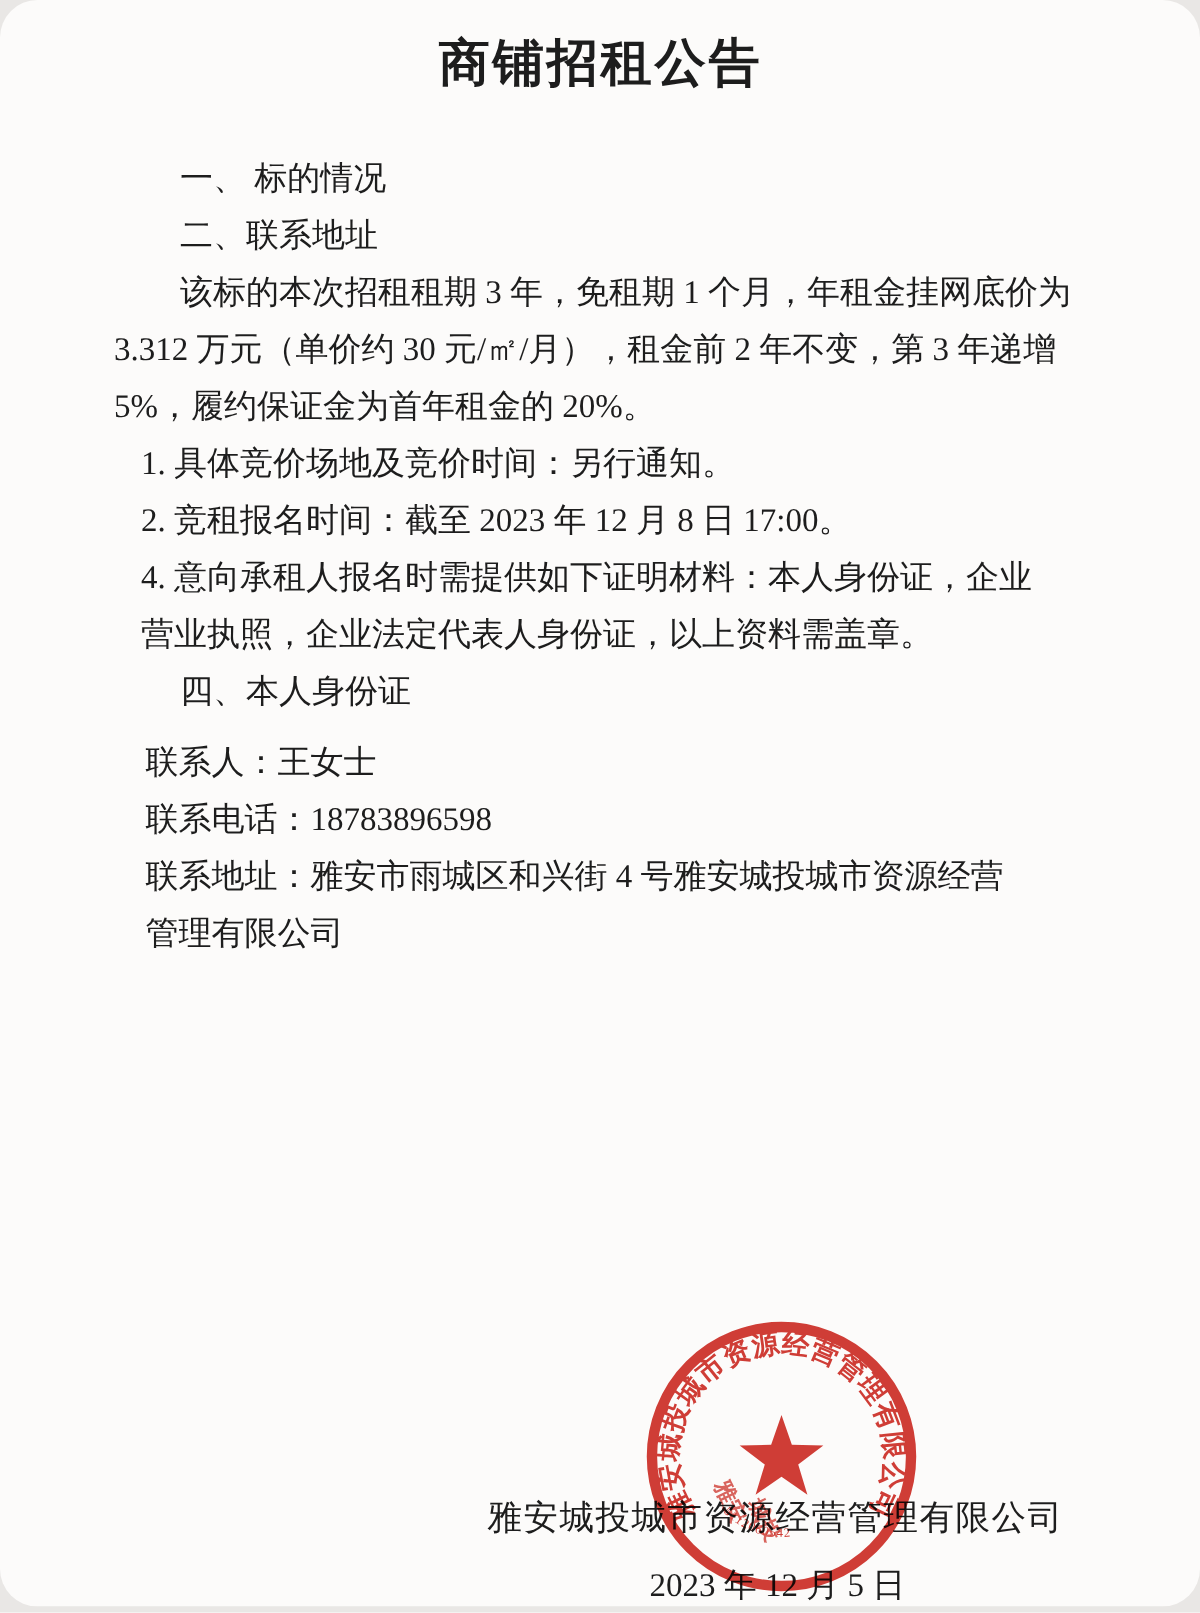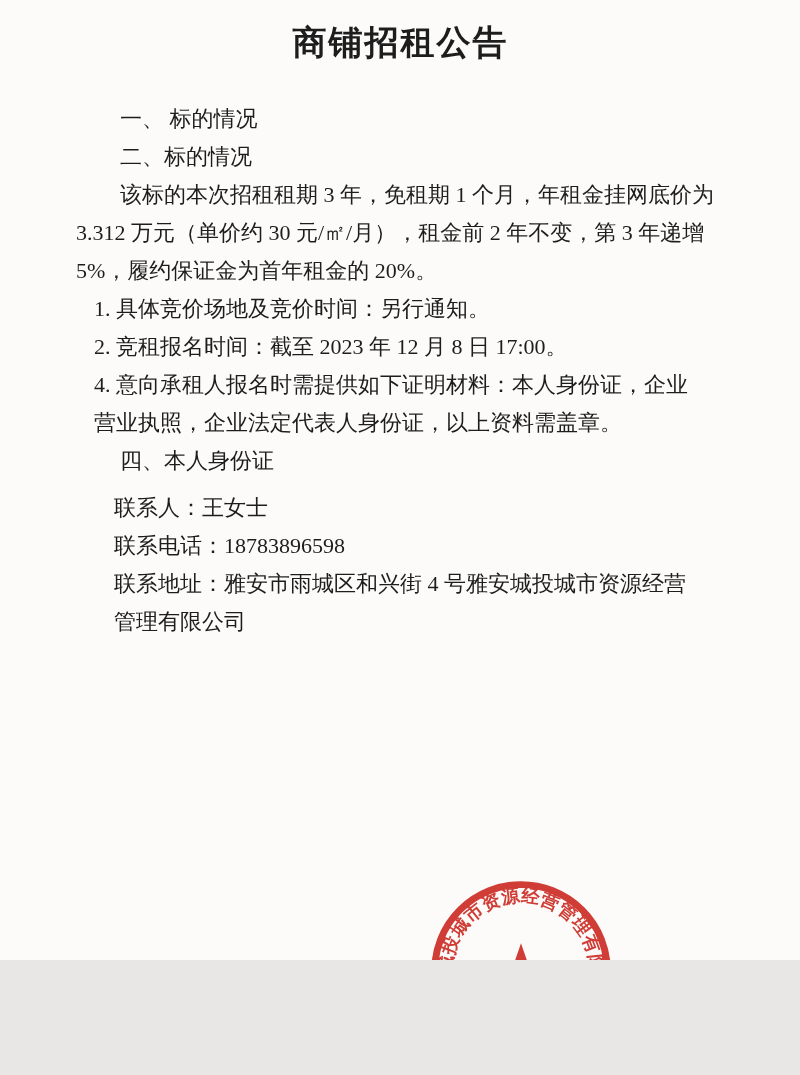--- a/index.html
+++ b/index.html
@@ -1,46 +1,47 @@
 <!DOCTYPE html>
 <html><head>
 <meta charset="utf-8">
 <style>
   html,body { margin:0; padding:0; background:#e9e7e5; }
   .page {
     position:relative;
-    width:800px; height:960px;
+    width:800px; height:1071px;
     margin:0 auto;
     background:#fcfbfa;
     box-sizing:border-box;
     padding:22px 75px 0 76px;
     overflow:hidden;
     font-family:"Liberation Serif","DejaVu Serif",serif;
     color:#1d1d1d;
+    border-radius:25px;
   }
   h1.doc-title {
     margin:0 0 36px 0;
     text-align:center;
     font-size:34px;
     line-height:42px;
     font-weight:700;
     letter-spacing:2px;
   }
   .page p {
     margin:0;
     font-size:22px;
     line-height:38px;
     white-space:pre-wrap;
     max-width:640px;
   }
   p.para-indent { text-indent:44px; }
   p.sec-heading { margin-left:44px; }
   .list p { margin-left:18px; max-width:600px; }
   .contact-block { margin-top:9px; }
-  .contact-block p { margin-left:38px; }
+  .contact-block p { margin-left:21px; }
   p.contact-address { max-width:585px; }
   .footer-company {
     position:absolute; left:325px; top:997px;
     font-size:23px; line-height:30px; letter-spacing:1px;
     white-space:pre;
   }
   .footer-date {
     position:absolute; left:433px; top:1043px;
     font-size:22px; line-height:28px;
     white-space:pre;
@@ -59,21 +60,21 @@
 </head>
 <body>
 
 <div class="page">
 
   <h1 class="doc-title">商铺招租公告</h1>
 
 
   <p class="sec-heading">一、 标的情况</p>
 
-  <p class="sec-heading">二、标的情况</p>
+  <p class="sec-heading">二、联系地址</p>
   <p class="para-indent">该标的本次招租租期 3 年，免租期 1 个月，年租金挂网底价为 3.312 万元（单价约 30 元/㎡/月），租金前 2 年不变，第 3 年递增 5%，履约保证金为首年租金的 20%。</p>
 
   <div class="list">
     <p>1. 具体竞价场地及竞价时间：另行通知。</p>
     <p>2. 竞租报名时间：截至 2023 年 12 月 8 日 17:00。</p>
     <p>4. 意向承租人报名时需提供如下证明材料：本人身份证，企业营业执照，企业法定代表人身份证，以上资料需盖章。</p>
   </div>
 
   <p class="sec-heading">四、本人身份证</p>
   <div class="contact-block">

